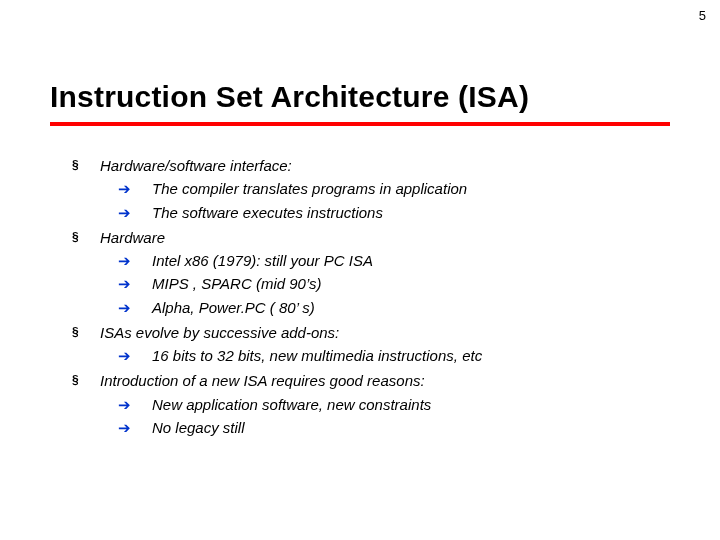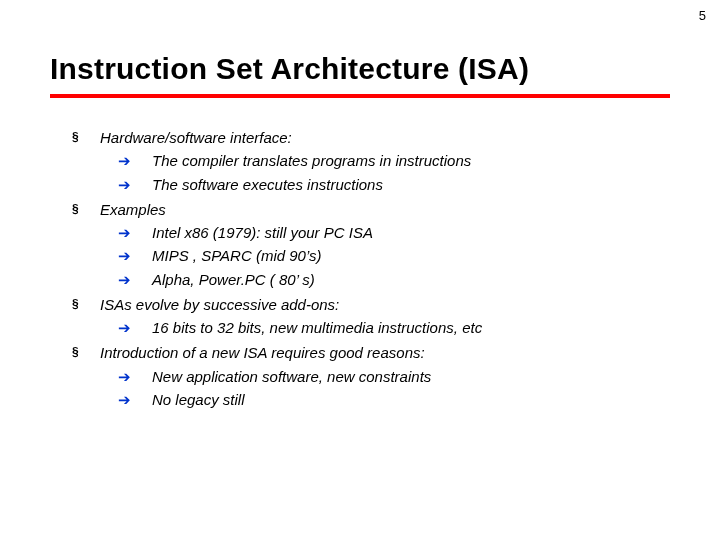--- a/index.html
+++ b/index.html
@@ -15,20 +15,21 @@
   }
   .page-number {
     position: absolute;
     top: 8px;
     right: 14px;
     font-size: 13px;
     color: #000;
   }
   .slide {
     padding: 42px 50px 20px 50px;
+    margin-top: 28px;
   }
   .title {
     font-size: 30px;
     font-weight: bold;
     margin: 10px 0 6px 0;
     letter-spacing: 0.2px;
   }
   .red-rule {
     border: none;
     border-top: 4px solid #ff0000;
@@ -79,30 +80,30 @@
   <hr class="red-rule">
 
   <div class="content">
 
     <div class="lvl1">
       <span class="bullet">§</span>
       <span class="txt">Hardware/software interface:</span>
     </div>
     <div class="lvl2">
       <span class="arrow">➔</span>
-      <span class="txt">The compiler translates programs in instructions</span>
+      <span class="txt">The compiler translates programs in application</span>
     </div>
     <div class="lvl2">
       <span class="arrow">➔</span>
       <span class="txt">The software executes instructions</span>
     </div>
 
     <div class="lvl1">
       <span class="bullet">§</span>
-      <span class="txt">Examples</span>
+      <span class="txt">Hardware</span>
     </div>
     <div class="lvl2">
       <span class="arrow">➔</span>
       <span class="txt">Intel x86 (1979): still  your PC ISA</span>
     </div>
     <div class="lvl2">
       <span class="arrow">➔</span>
       <span class="txt">MIPS , SPARC (mid 90’s)</span>
     </div>
     <div class="lvl2">

